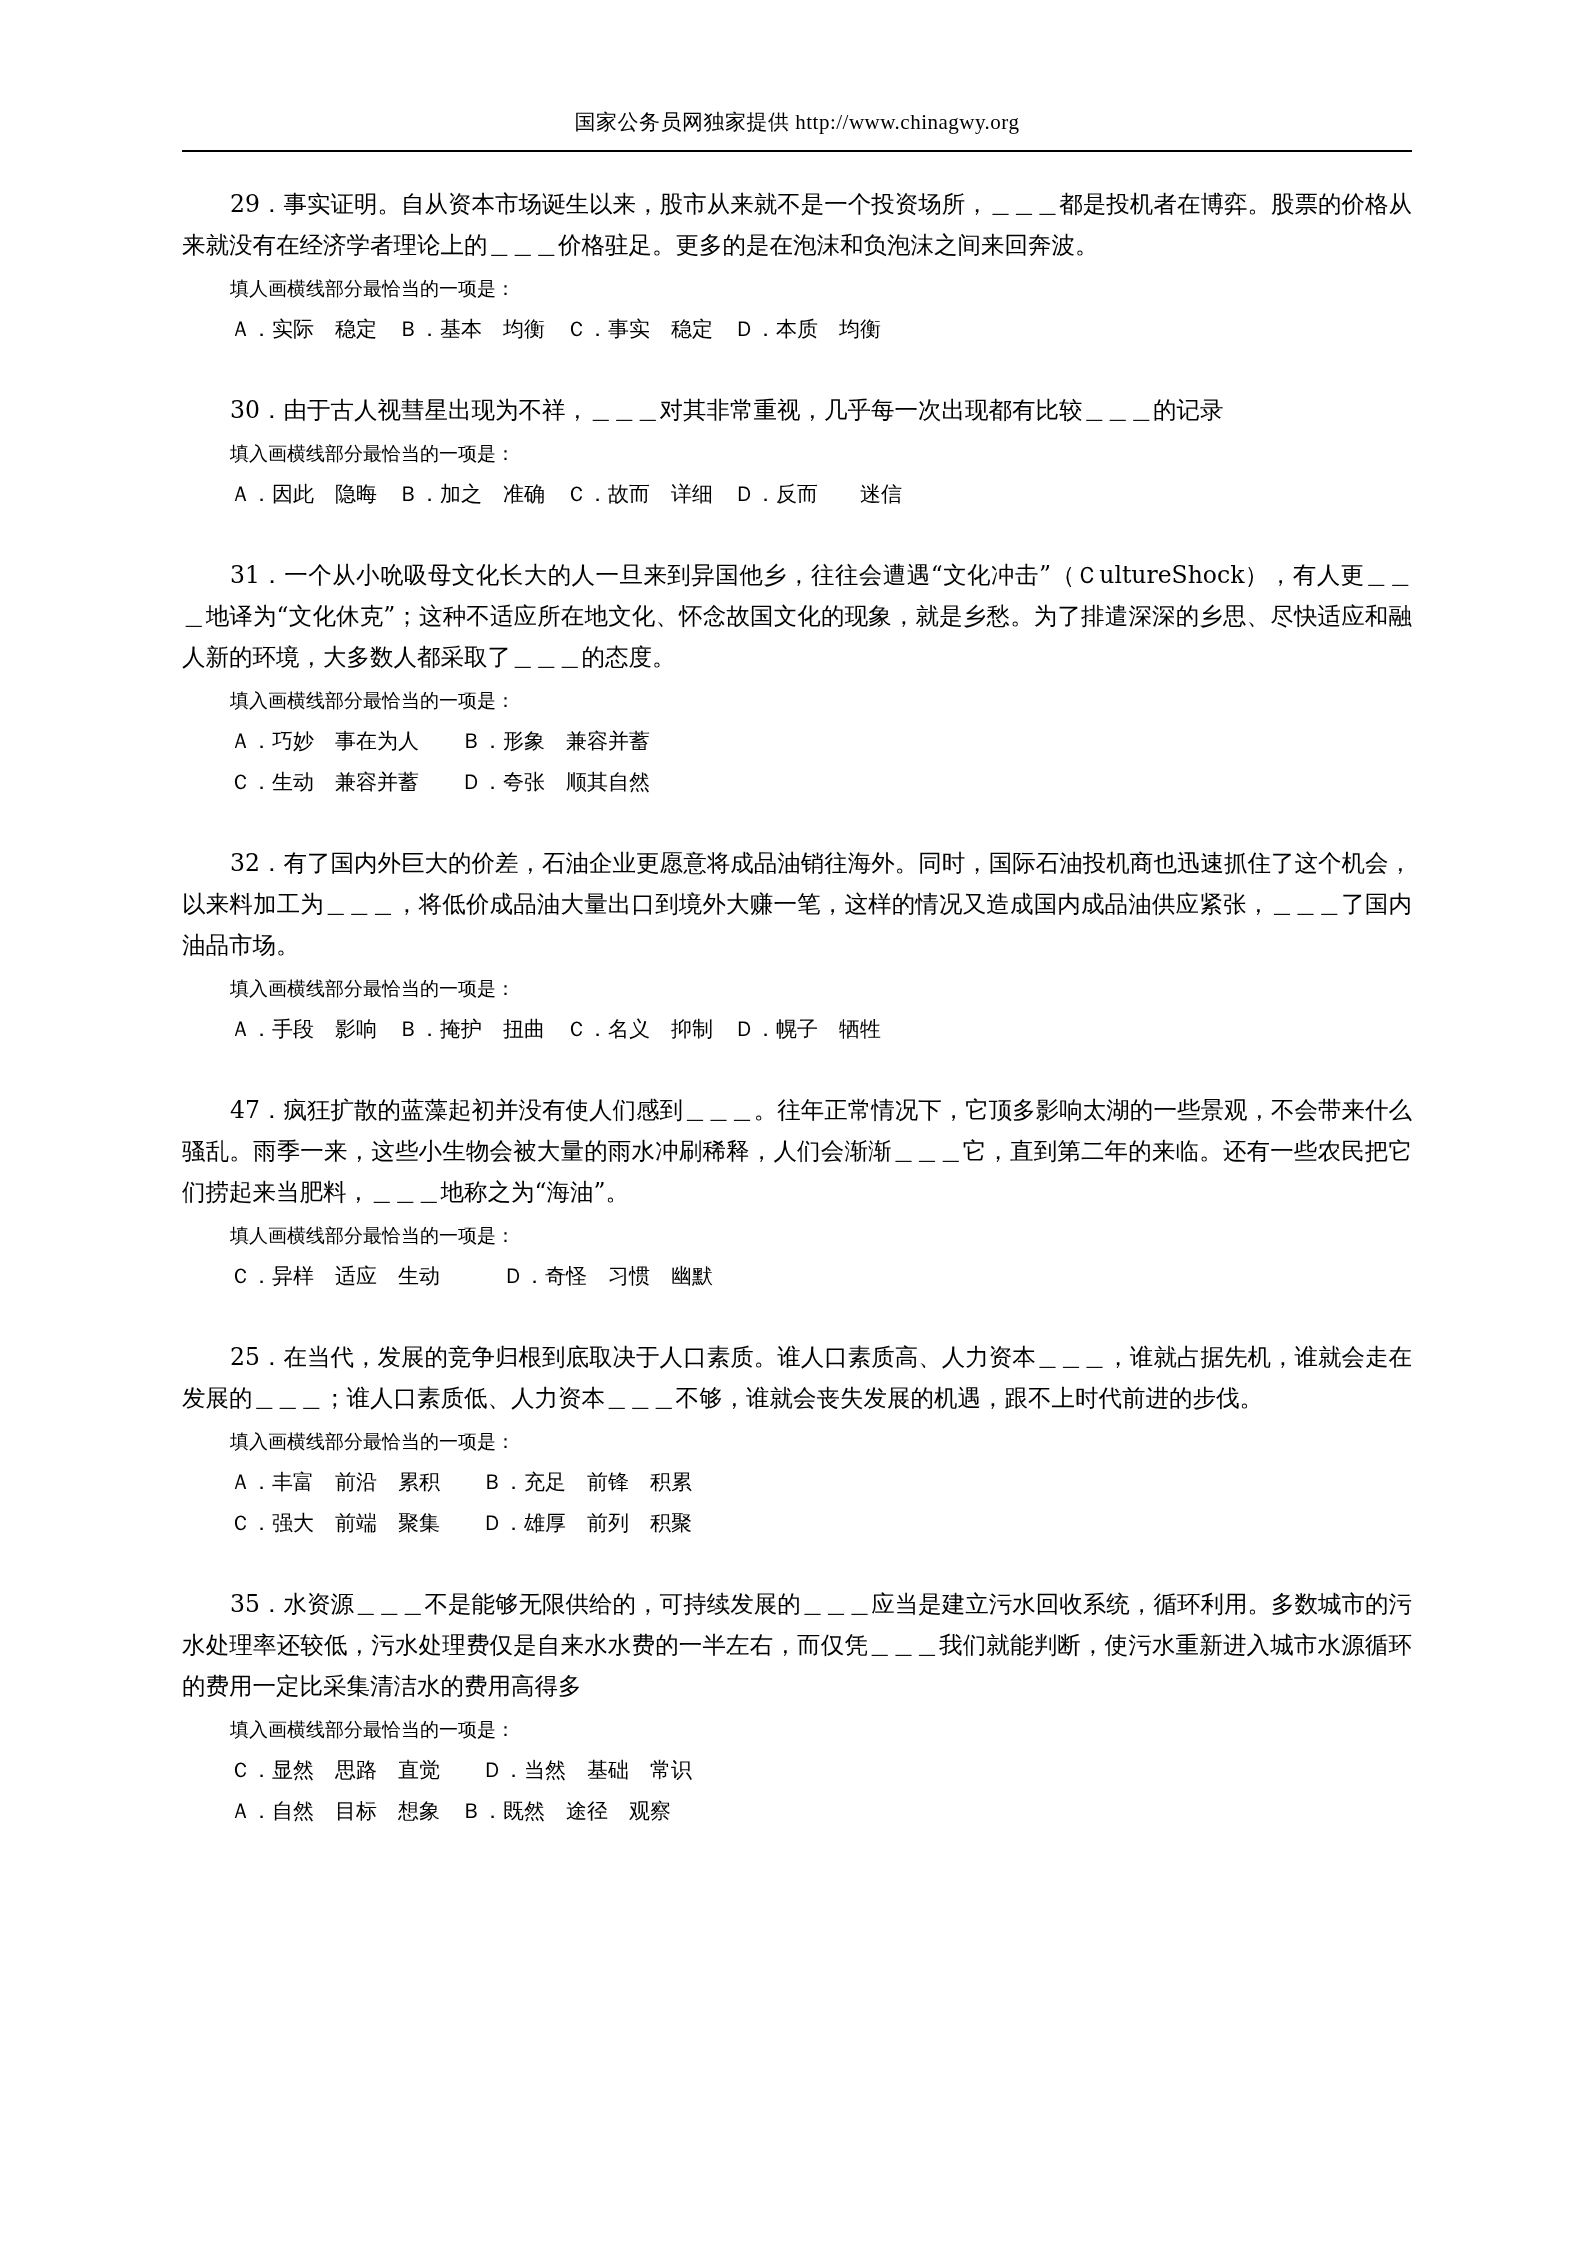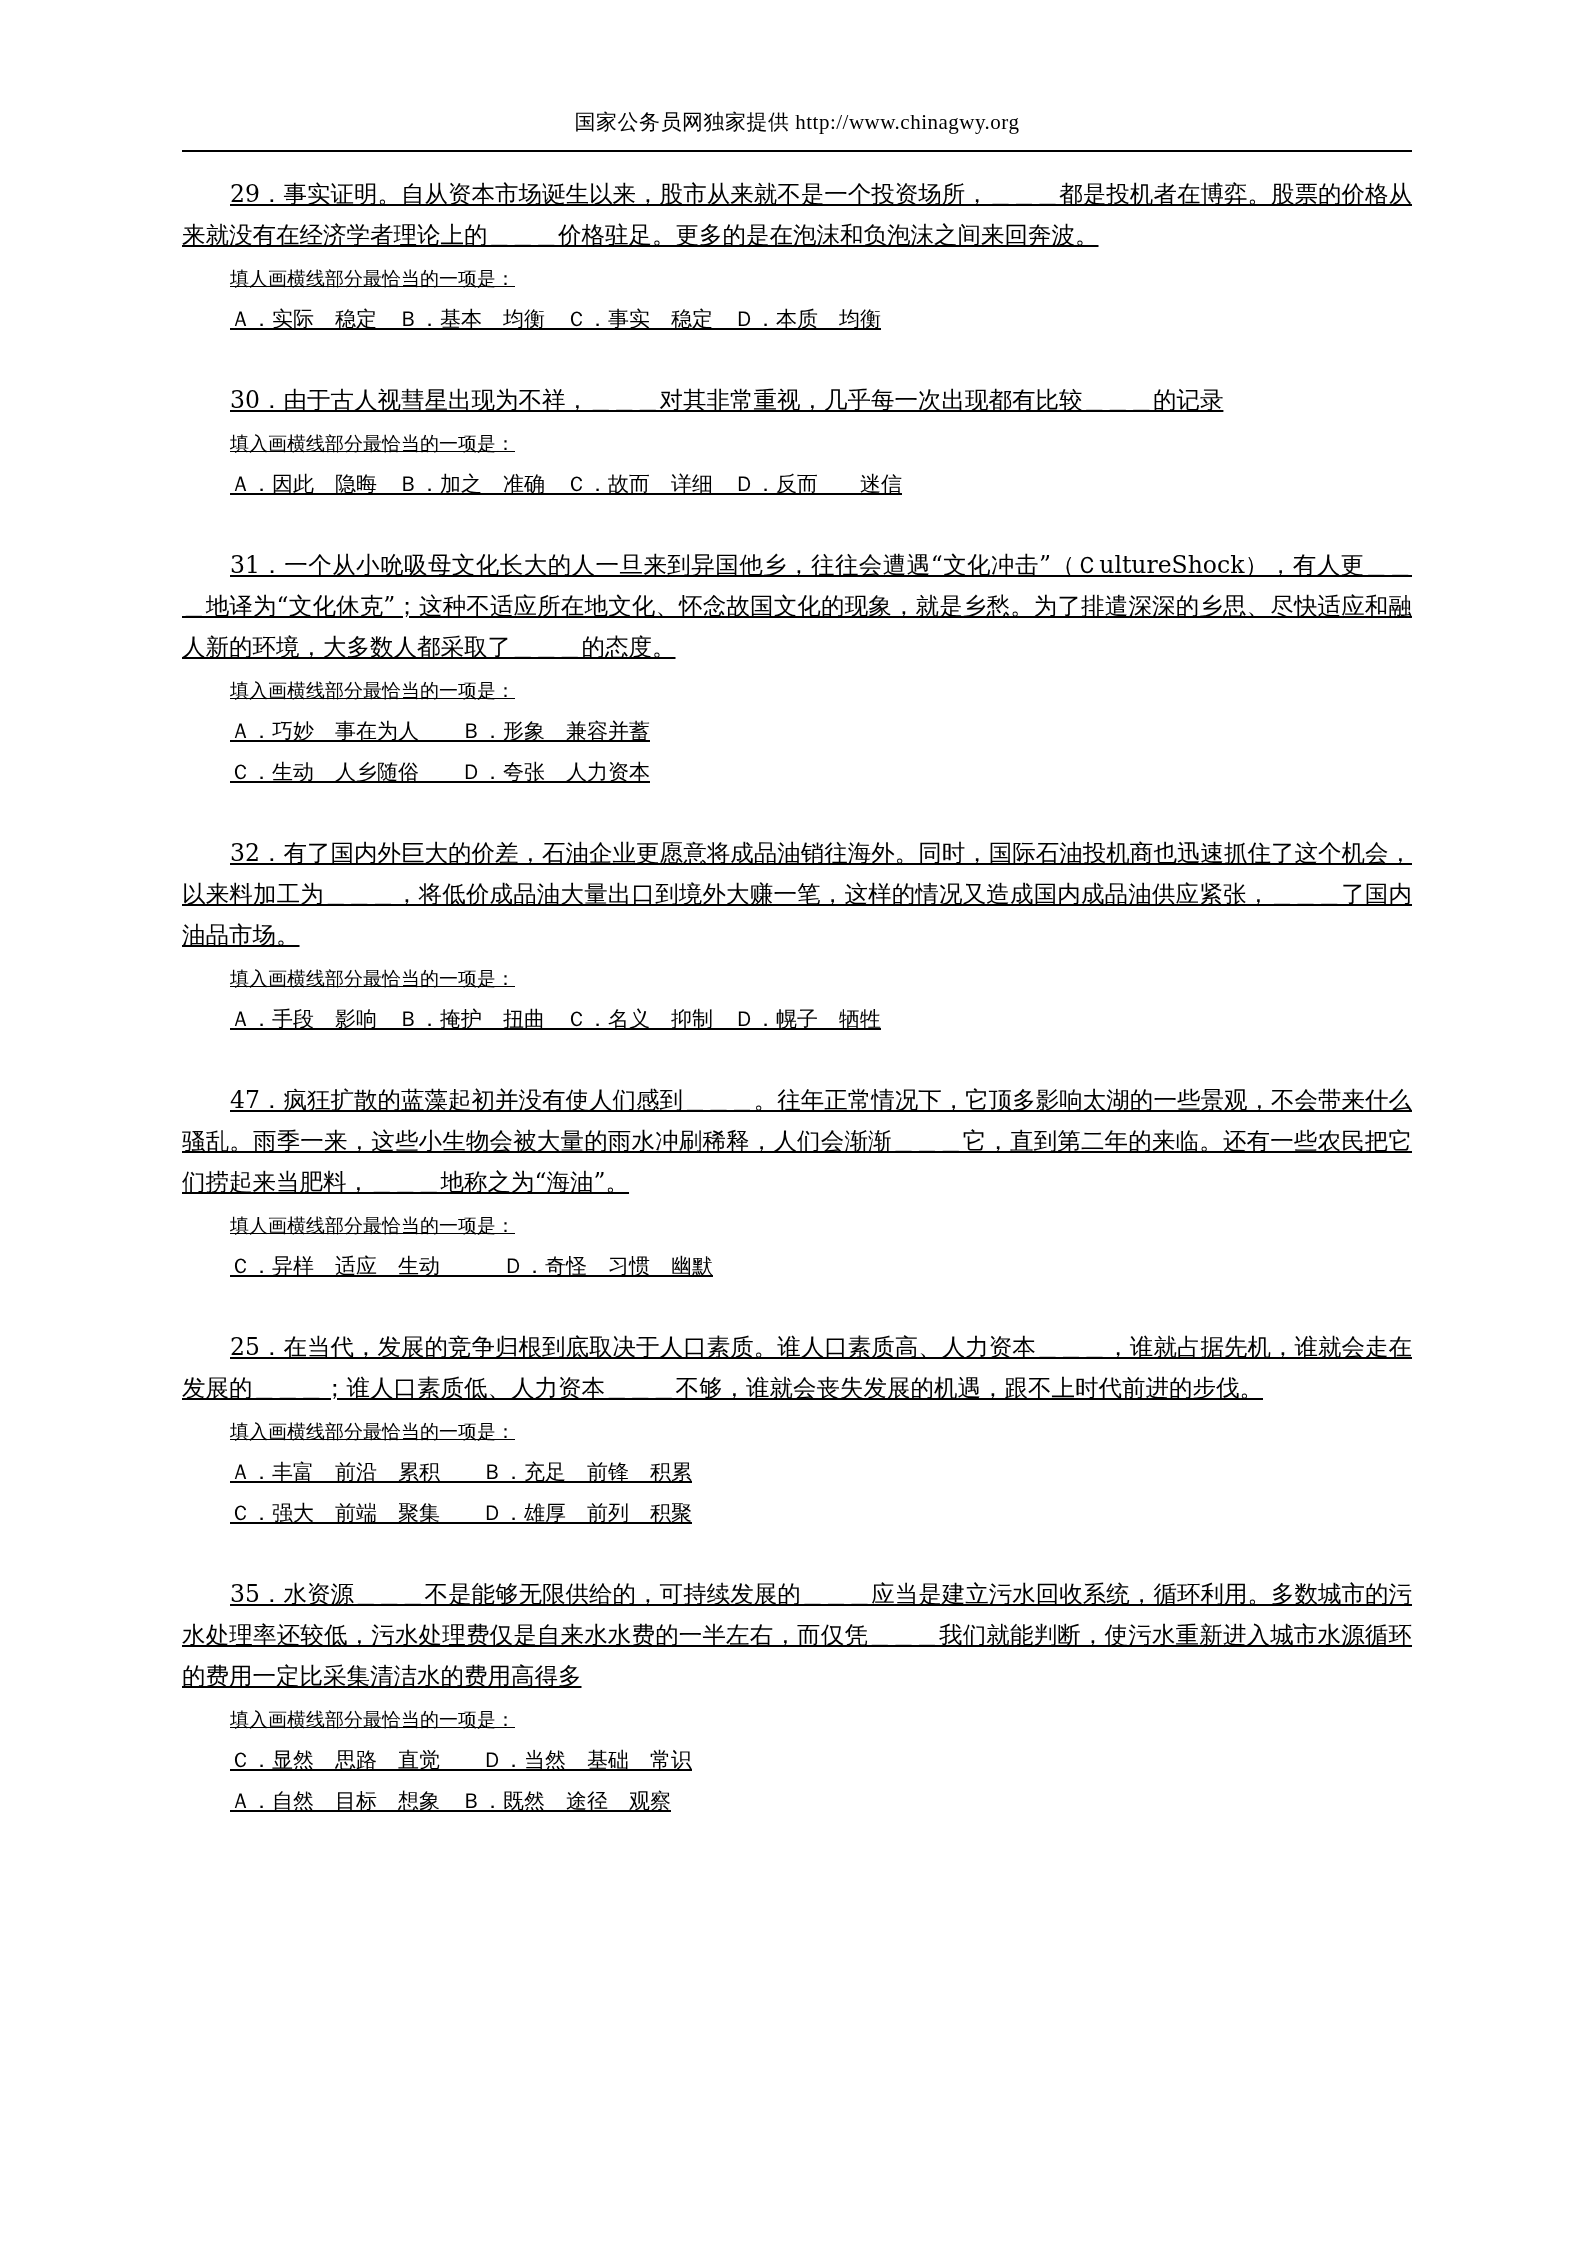--- a/index.html
+++ b/index.html
@@ -27,22 +27,21 @@
     letter-spacing: 0.5px;
     padding-top: 108px;
     color: #000;
   }
   .rule {
     border-top: 2px solid #000;
     margin: 14px 182px 0 182px;
   }
   .content {
     margin: 0 182px;
-    padding-top: 22px;
-    text-decoration: underline;
+    padding-top: 32px;
   }
   .q {
     margin-bottom: 40px;
   }
   .q-body {
     font-size: 23.5px;
     line-height: 41px;
     text-align: justify;
     text-justify: inter-ideograph;
     text-indent: 48px;
@@ -79,21 +78,21 @@
     <div class="q">
       <div class="q-body">30．由于古人视彗星出现为不祥，＿＿＿对其非常重视，几乎每一次出现都有比较＿＿＿的记录</div>
       <div class="prompt">填入画横线部分最恰当的一项是：</div>
       <div class="opts-line">Ａ．因此　隐晦　Ｂ．加之　准确　Ｃ．故而　详细　Ｄ．反而　　迷信</div>
     </div>
 
     <div class="q">
       <div class="q-body">31．一个从小吮吸母文化长大的人一旦来到异国他乡，往往会遭遇“文化冲击”（ＣultureShock），有人更＿＿＿地译为“文化休克”；这种不适应所在地文化、怀念故国文化的现象，就是乡愁。为了排遣深深的乡思、尽快适应和融人新的环境，大多数人都采取了＿＿＿的态度。</div>
       <div class="prompt">填入画横线部分最恰当的一项是：</div>
       <div class="opts-line">Ａ．巧妙　事在为人　　Ｂ．形象　兼容并蓄</div>
-      <div class="opts-line">Ｃ．生动　人乡随俗　　Ｄ．夸张　人力资本</div>
+      <div class="opts-line">Ｃ．生动　兼容并蓄　　Ｄ．夸张　顺其自然</div>
     </div>
 
     <div class="q">
       <div class="q-body">32．有了国内外巨大的价差，石油企业更愿意将成品油销往海外。同时，国际石油投机商也迅速抓住了这个机会，以来料加工为＿＿＿，将低价成品油大量出口到境外大赚一笔，这样的情况又造成国内成品油供应紧张，＿＿＿了国内油品市场。</div>
       <div class="prompt">填入画横线部分最恰当的一项是：</div>
       <div class="opts-line">Ａ．手段　影响　Ｂ．掩护　扭曲　Ｃ．名义　抑制　Ｄ．幌子　牺牲</div>
     </div>
 
     <div class="q">
       <div class="q-body">47．疯狂扩散的蓝藻起初并没有使人们感到＿＿＿。往年正常情况下，它顶多影响太湖的一些景观，不会带来什么骚乱。雨季一来，这些小生物会被大量的雨水冲刷稀释，人们会渐渐＿＿＿它，直到第二年的来临。还有一些农民把它们捞起来当肥料，＿＿＿地称之为“海油”。</div>

